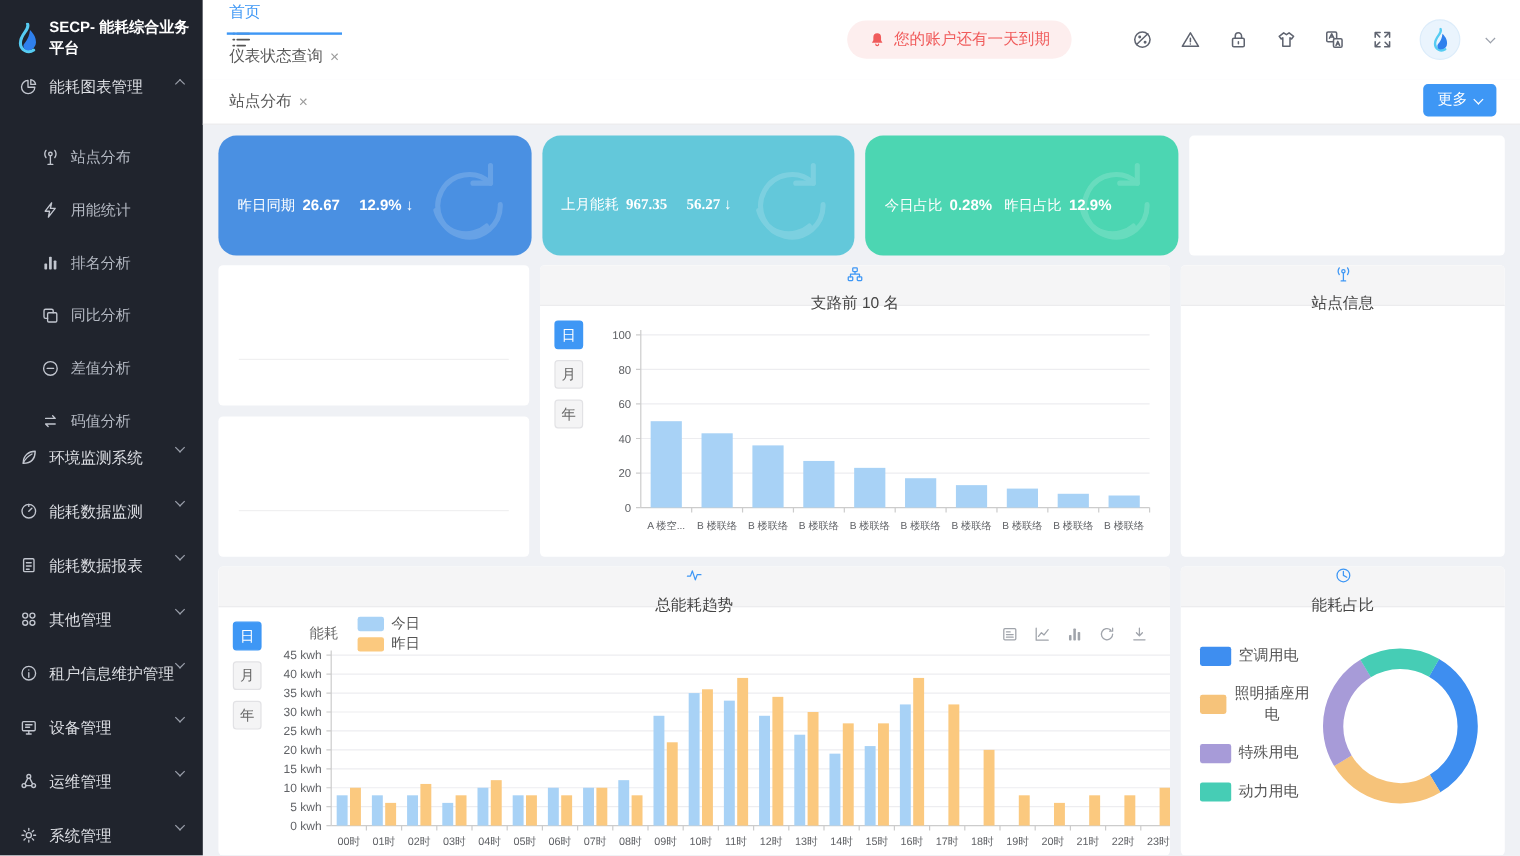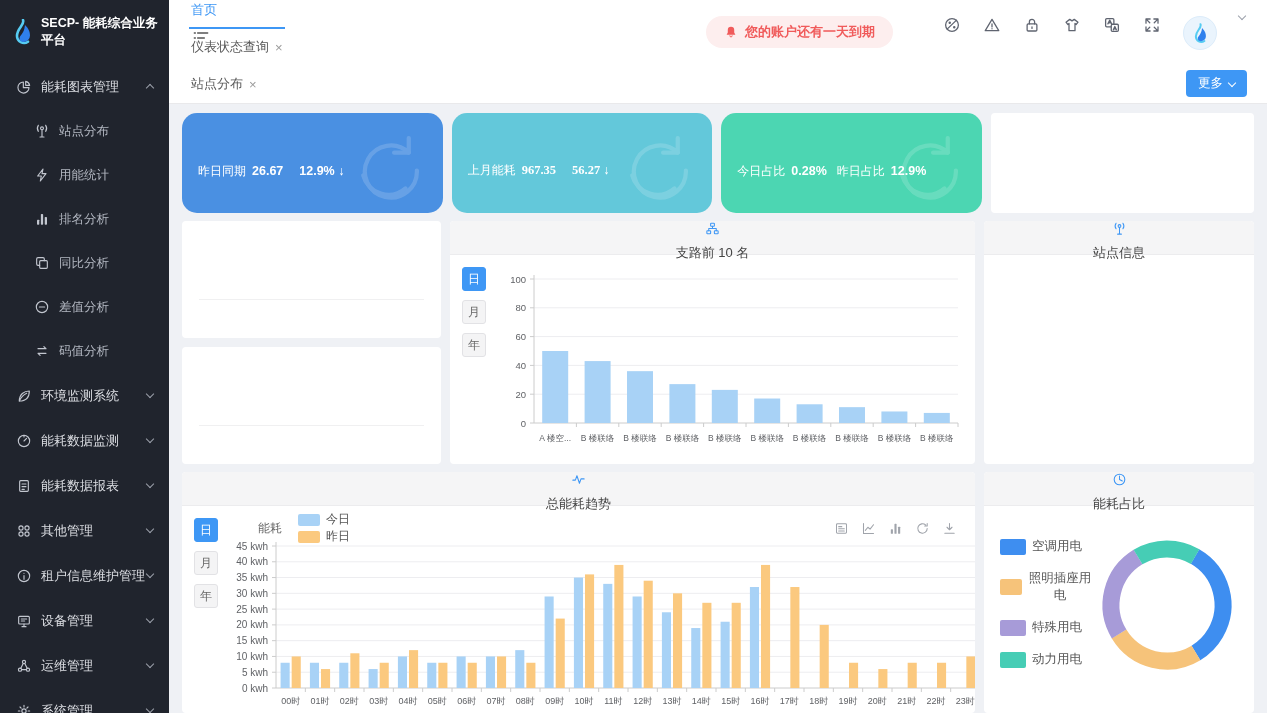--- a/index.html
+++ b/index.html
@@ -5,33 +5,33 @@
   * { margin:0; padding:0; box-sizing:border-box; }
   html,body { width:1267px; height:713px; overflow:hidden; background:#eff1f5;
     font-family:"Liberation Sans","DejaVu Sans",sans-serif; font-size:13px; color:#333; }
   .app { display:flex; width:1267px; height:713px; }
 
   
   .sidebar { width:169px; background:#20242d; color:#c9cdd6; flex-shrink:0; display:flex; flex-direction:column; }
   .logo { display:flex; align-items:center; gap:7px; padding:15px 10px 15px 12px; color:#fff; font-weight:bold; font-size:12.5px; }
   .logo svg { width:22px; height:26px; flex-shrink:0; }
   .menu { flex:1; overflow:hidden; }
-  .menu-item { display:flex; align-items:center; height:45px; padding:0 16px; cursor:pointer; font-size:13px; color:#dcdee3; }
+  .menu-item { display:flex; height:45px; padding:0 16px; cursor:pointer; font-size:13px; color:#dcdee3; }
   .submenu-item { display:flex; align-items:center; height:44px; padding:0 16px 0 34px; cursor:pointer; font-size:12.5px; color:#b3b8c2; }
   .m-icon { width:16px; height:16px; margin-right:9px; color:#c2c6cf; flex-shrink:0; }
   .m-icon svg, .icon svg { width:100%; height:100%; fill:none; stroke:currentColor; stroke-width:1.7; stroke-linecap:round; stroke-linejoin:round; }
   .chev { width:6px; height:6px; border-right:1.4px solid #9ba0ab; border-bottom:1.4px solid #9ba0ab; margin-left:auto; flex-shrink:0; }
   .chev.down { transform:rotate(45deg); margin-top:-3px; }
   .chev.up { transform:rotate(-135deg); margin-top:3px; }
 
   
   .main { flex:1; display:flex; flex-direction:column; min-width:0; }
   .topbar { height:66px; background:#fff; display:flex; align-items:center; padding:0 22px; flex-shrink:0; }
   .collapse { width:20px; height:20px; color:#555; cursor:pointer; }
-  .top-right { margin-left:auto; display:flex; align-items:flex-start; gap:22px;font-weight:bold; }
+  .top-right { margin-left:auto; display:flex; align-items:center; gap:22px; }
   .alert-pill { display:flex; align-items:center; gap:7px; background:#fdeeee; color:#f05b5b; font-size:13px;
     padding:7px 18px; border-radius:16px; margin-right:28px; cursor:pointer; }
   .alert-pill .icon { width:14px; height:14px; }
   .tb-icon { width:18px; height:18px; color:#5f6470; cursor:pointer; }
   .avatar { width:34px; height:34px; border-radius:50%; background:#eaf4fd; border:1px solid #dcecfa; display:flex; align-items:center; justify-content:center; cursor:pointer; }
   .avatar svg { width:17px; height:21px; }
 
   .tabbar { height:38px; background:#fff; border-bottom:1px solid #e9e9eb; display:flex; align-items:flex-end; padding:0 20px; flex-shrink:0; }
   .tab { margin-right:30px; padding:9px 2px 8px; font-size:13px; color:#595959; cursor:pointer; border-bottom:2px solid transparent; display:flex; align-items:center; gap:6px; }
   .tab.active { color:#3e97f5; border-bottom-color:#3e97f5; }

